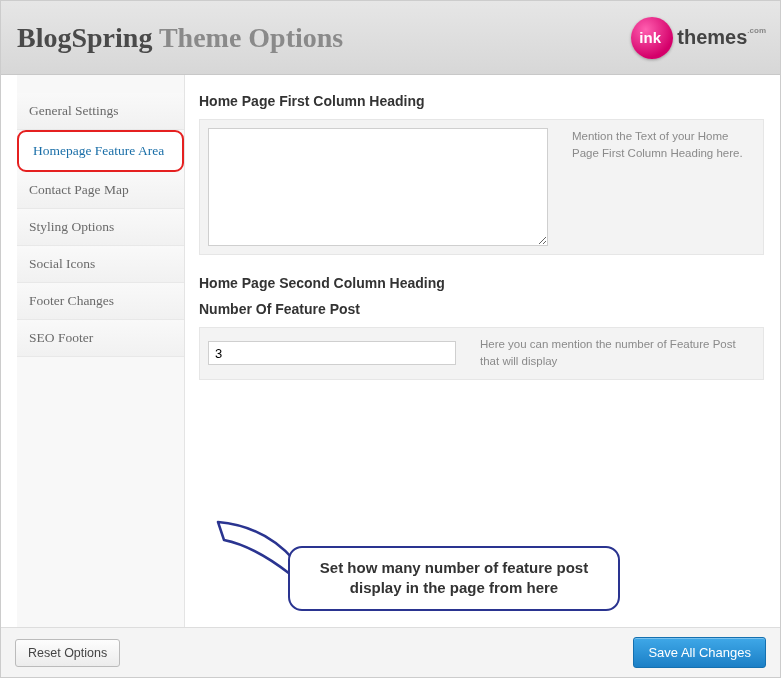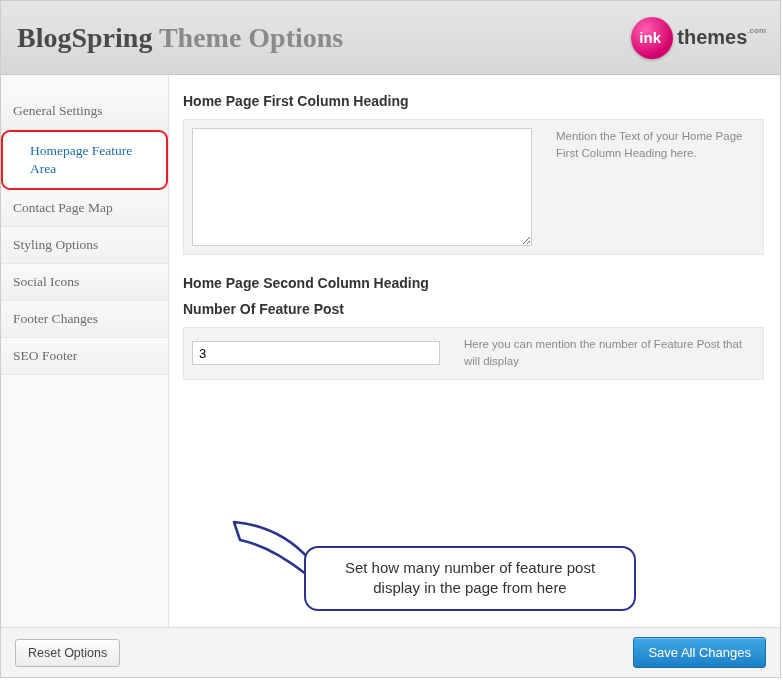--- a/index.html
+++ b/index.html
@@ -66,41 +66,42 @@
     font-size: 20px;
     color: #444;
     font-weight: bold;
   }
   .logo-text .tm { font-size: 8px; color:#888; vertical-align: top;}
   
   .body {
     flex: 1;
     display: flex;
     overflow: hidden;
+    margin-left: 16px;
   }
   .sidebar {
     width: 168px;
     background: #f8f8f8;
     border-right: 1px solid #e4e4e4;
     padding-top: 18px;
   }
   .side-item {
     padding: 10px 12px;
     border-bottom: 1px solid #e8e8e8;
     background: linear-gradient(#f9f9f9,#f1f1f1);
     color: #6a6a6a;
     font-size: 13.5px;
     cursor: pointer;
   }
   .side-item.active {
     border: 2.5px solid #e52020;
     border-radius: 9px;
     color: #1b6fa8;
     background: #fff;
-    padding: 10px 27px;
+    padding: 10px 14px;
     line-height: 1.35;
   }
   .content {
     flex: 1;
     padding: 18px 16px 0 14px;
     overflow: auto;
     font-family: Arial, Helvetica, sans-serif;
   }
   .section-title {
     font-size: 14px;
@@ -168,24 +169,25 @@
     border-radius: 3px;
     padding: 7px 14px;
     font-size: 13px;
     color: #fff;
     cursor: pointer;
     box-shadow: inset 0 1px 0 rgba(255,255,255,0.3);
   }
   
   .callout {
     position: absolute;
-    left: 304px;
+    left: 288px;
     top: 546px;
     width: 332px;
     pointer-events: none;
+    font-weight: bold;
   }
   .callout-box {
     border: 2.5px solid #2a3490;
     border-radius: 14px;
     background: #fff;
     padding: 10px 14px;
     font-family: Arial, sans-serif;
     font-size: 15px;
     color: #333;
     text-align: center;

